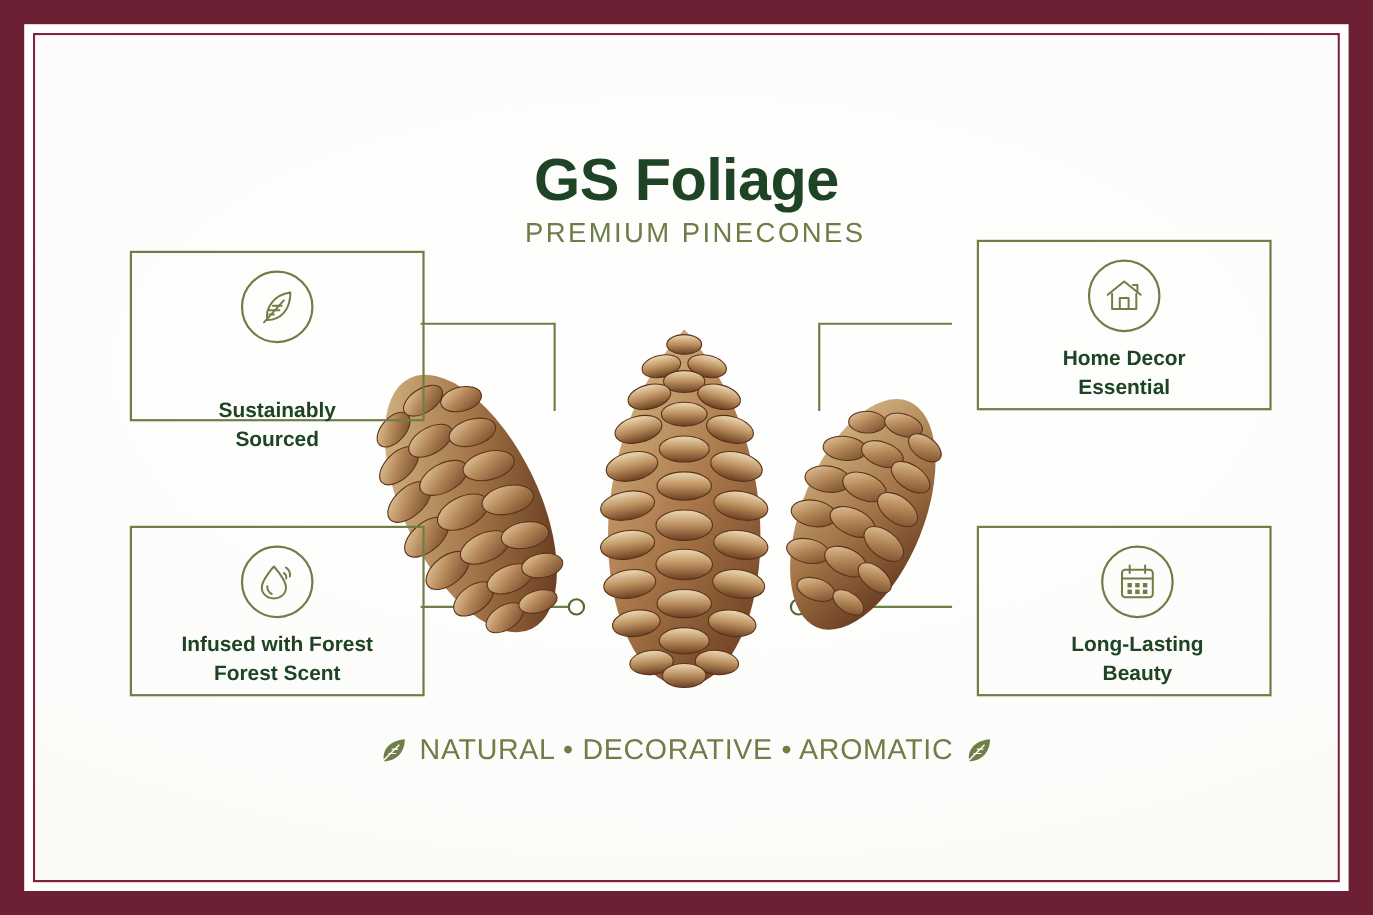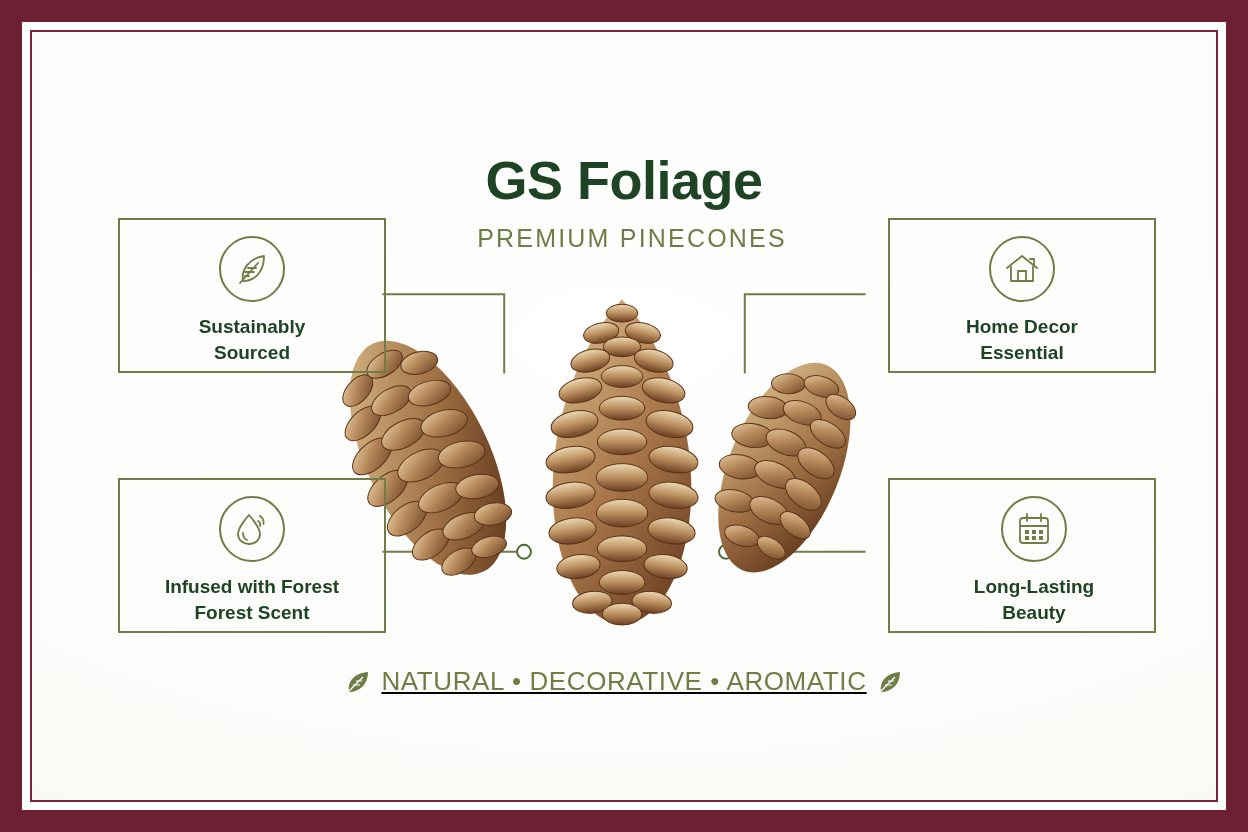--- a/index.html
+++ b/index.html
@@ -49,21 +49,21 @@
 
   
   .header {
     position: absolute;
     left: 0;
     right: 0;
     top: 104px;
     text-align: center;
   }
   .brand-title {
-    margin: 16px;
+    margin: 0;
     font-size: 54px;
     font-weight: bold;
     color: #1f4425;
     letter-spacing: -0.5px;
     line-height: 1.05;
   }
   .brand-sub {
     margin: 6px 0 0 16px;
     font-size: 25px;
     color: #6f7d46;
@@ -94,21 +94,21 @@
     height: 155px;
     border: 2px solid #6f7d46;
     background: rgba(255,255,255,0.0);
     box-sizing: border-box;
     display: flex;
     flex-direction: column;
     align-items: center;
     justify-content: flex-start;
     padding-top: 16px;
   }
-  .card-tl { left: 86px;  top: 186px; }
+  .card-tl { left: 86px;  top: 196px; gap: 37px; }
   .card-tr { left: 856px; top: 186px; }
   .card-bl { left: 86px;  top: 446px; }
   .card-br { left: 856px; top: 446px; padding-left: 24px; }
 
   .icon-circle {
     width: 62px;
     height: 62px;
     border: 2px solid #6f7d46;
     border-radius: 50%;
     display: flex;
@@ -131,21 +131,20 @@
   
   .tagline {
     position: absolute;
     left: 0;
     right: 0;
     top: 634px;
     display: flex;
     align-items: center;
     justify-content: center;
     gap: 10px;
-    text-decoration: underline;
   }
   .tagline-text {
     font-size: 26px;
     color: #6f7d46;
     letter-spacing: 0.6px;
     white-space: pre;
   }
   .leaf-glyph {
     font-size: 24px;
     color: #6f7d46;

